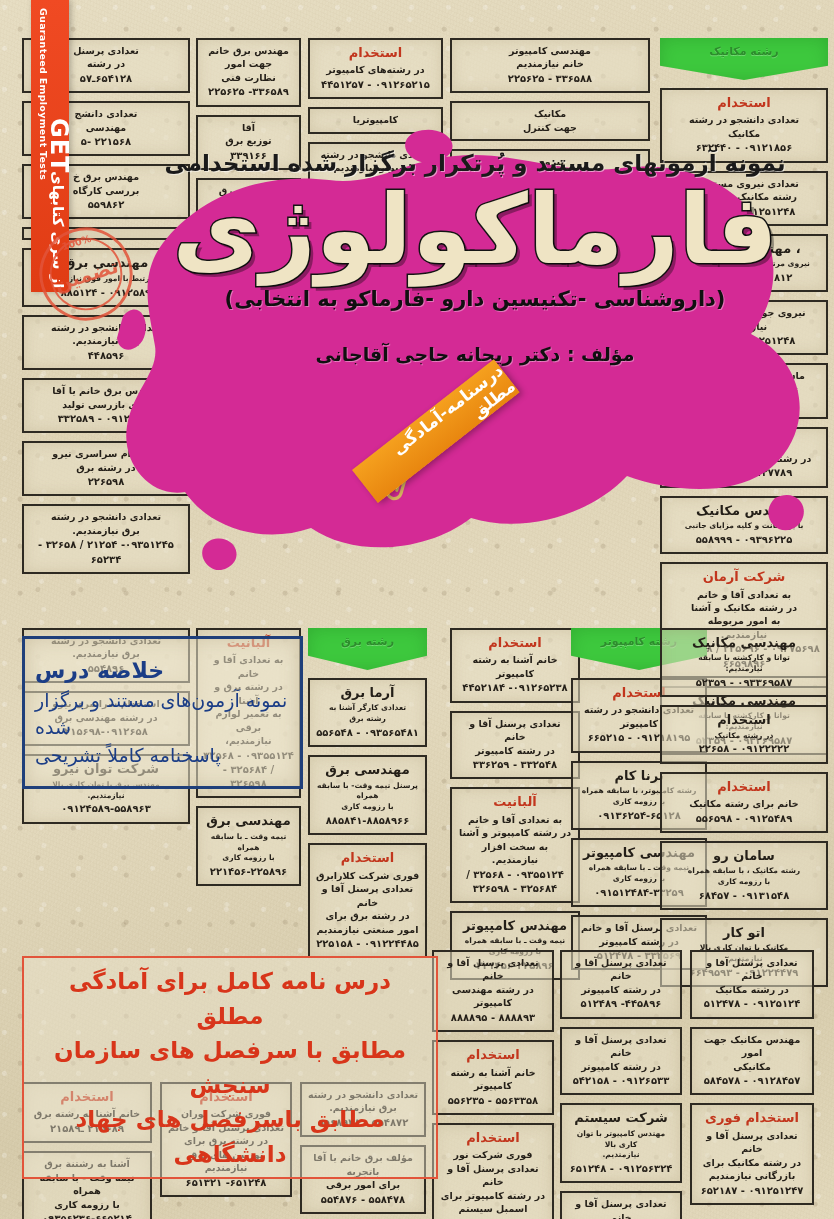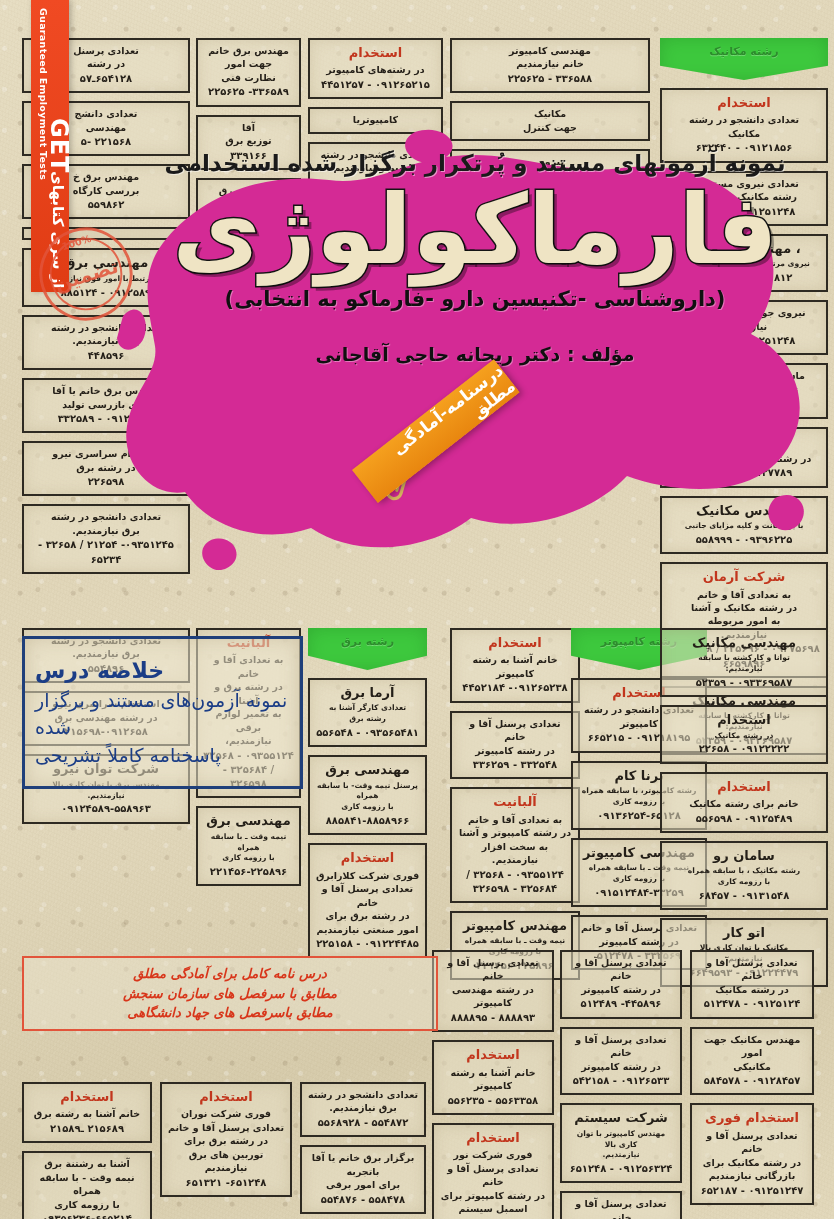--- a/index.html
+++ b/index.html
@@ -63,21 +63,21 @@
     direction:rtl;text-align:left;padding:16px 10px;
     box-shadow:inset 0 0 20px rgba(160,142,105,.3);
   }
   .promo .l1{color:#1b3d86;font-weight:bold;font-size:22px;line-height:1.45;letter-spacing:-.5px;}
   .promo .l2{color:#1b3d86;font-weight:normal;font-size:19px;line-height:1.45;letter-spacing:-.5px;}
 
   .promo2{
     position:absolute;border:2px solid #e2543a;background:rgba(236,229,206,.45);
     direction:rtl;text-align:center;padding:6px 10px;
   }
-  .promo2 .r{color:#d8351a;font-weight:bold;font-size:13px;line-height:1.5;letter-spacing:-.4px;font-style:italic;}
+  .promo2 .r{color:#d8351a;font-weight:bold;font-size:23px;line-height:1.5;letter-spacing:-.4px;}
 
   
   .splash{position:absolute;left:115px;top:120px;width:700px;height:460px;pointer-events:none;}
 
   
   .titleblock{position:absolute;left:130px;top:150px;width:690px;text-align:center;direction:rtl;}
   .subtitle-top{
     font-size:23px;font-weight:bold;color:#1a1a1a;letter-spacing:-.5px;
     text-shadow:1px 1px 0 rgba(255,255,255,.5);
   }
@@ -492,21 +492,21 @@
           <div class="t num">۶۵۱۲۴۸- ۶۵۱۳۲۱</div>
         </div>
       </div>
       <div class="col" style="left: 300px; width: 126px; top: 1082px;">
         <div class="ad">
           <div class="t">تعدادی دانشجو در رشته</div>
           <div class="t">برق نیازمندیم.</div>
           <div class="t num">۵۵۴۸۷۲ - ۵۵۶۸۹۲۸</div>
         </div>
         <div class="ad">
-          <div class="t">برگزار برق خانم یا آقا باتجربه</div>
+          <div class="t">مؤلف برق خانم یا آقا باتجربه</div>
           <div class="t">برای امور برقی</div>
           <div class="t num">۵۵۸۴۷۸ - ۵۵۴۸۷۶</div>
         </div>
       </div>
       <div class="col" style="left: 432px; width: 122px; top: 950px;">
         <div class="ad">
           <div class="t">تعدادی پرسنل آقا و خانم</div>
           <div class="t">در رشته مهندسی کامپیوتر</div>
           <div class="t num">۸۸۸۸۹۳ - ۸۸۸۸۹۵</div>
         </div>

